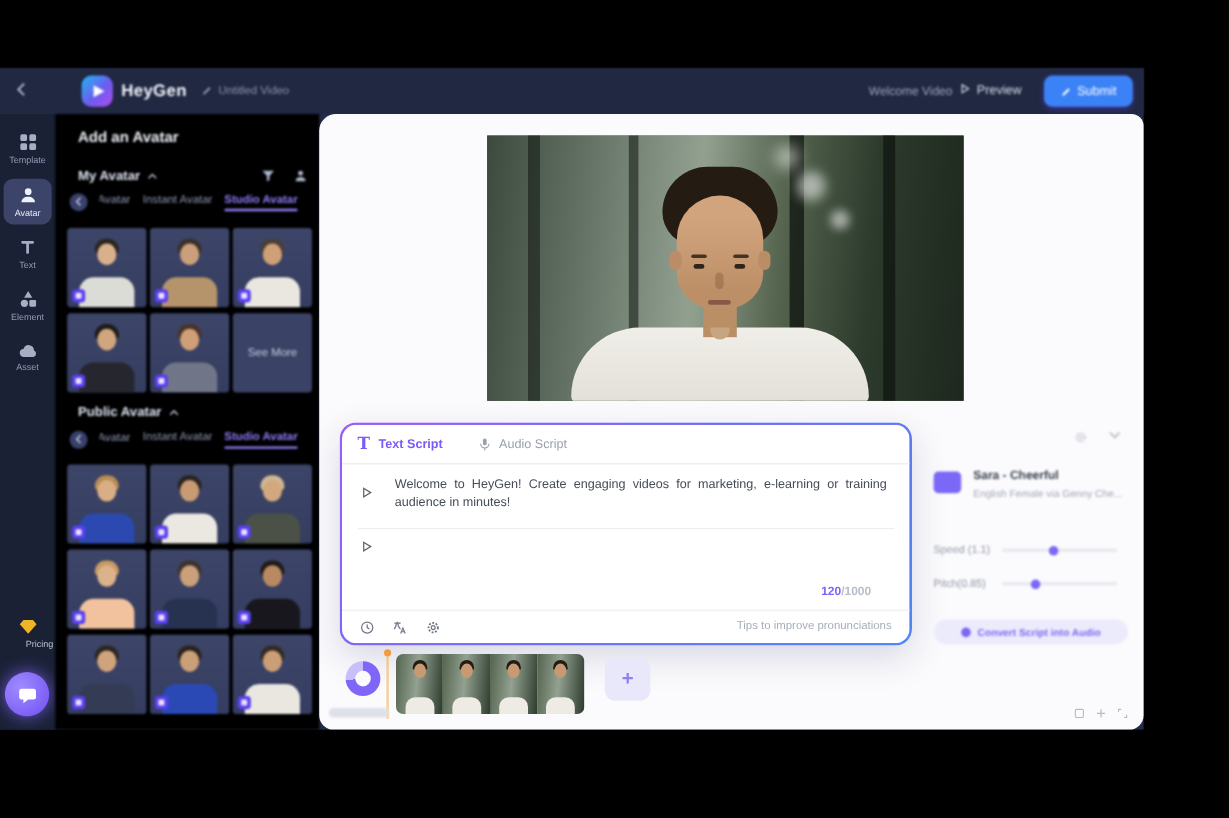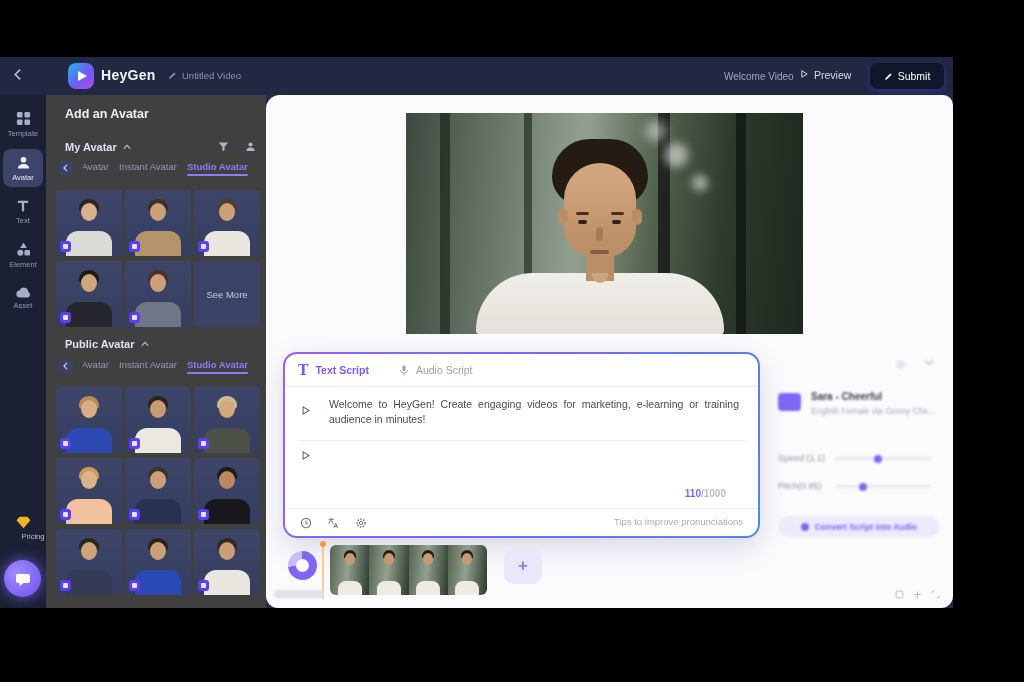--- a/index.html
+++ b/index.html
@@ -14,39 +14,39 @@
   
   #hdr{position:absolute;left:0;top:0;width:953px;height:38px;background:#202842;filter:blur(.7px);}
   .hdr-back{position:absolute;left:12px;top:11px;color:#c3c8d8;}
   .logo{position:absolute;left:68px;top:6px;width:26px;height:26px;border-radius:8px;
         background:linear-gradient(135deg,#2fa6f2 10%,#6d5cf0 55%,#a84df0 95%);display:flex;align-items:center;justify-content:center;}
   .logo:after{content:"";border-left:9px solid #fff;border-top:5.5px solid transparent;border-bottom:5.5px solid transparent;margin-left:2px;}
   .brand{position:absolute;left:101px;top:10px;font-size:14px;font-weight:700;color:#f2f4fb;letter-spacing:.3px;}
   .doc-title{position:absolute;left:168px;top:13px;display:flex;gap:5px;align-items:center;color:#8e95ab;font-size:9.5px;}
   .hdr-meta{position:absolute;left:724px;top:14px;font-size:10px;color:#9fa6bd;}
   .hdr-preview{position:absolute;left:799px;top:12px;display:flex;gap:5px;align-items:flex-start;color:#d8dce8;font-size:10.5px;}
-  .btn-submit{position:absolute;left:870px;top:6px;width:74px;height:26px;border-radius:7px;background:#0f172a;
+  .btn-submit{position:absolute;left:870px;top:6px;width:74px;height:26px;border-radius:7px;background:#3b82f6;
               color:#fff;font-size:10.5px;display:flex;align-items:center;justify-content:center;gap:5px;box-shadow:0 2px 6px rgba(90,60,240,.45);}
 
   
   #rail{position:absolute;left:0;top:38px;width:46px;height:513px;background:#1a2135;filter:blur(.6px);}
   .rail-item{position:relative;width:40px;margin:0 auto 6px;padding:6px 0 5px;display:flex;flex-direction:column;
              align-items:center;gap:3px;color:#a6aec6;border-radius:8px;}
   .rail-item .lab{font-size:7.5px;color:#929bb6;}
   .rail-item.active{background:#3c4469;color:#eef0fa;}
   .rail-item.active .lab{color:#e7eaf6;}
   #rail-items{position:absolute;top:10px;left:0;right:0;}
   .rail-pricing{position:absolute;left:0;right:0;top:420px;display:flex;flex-direction:column;align-items:center;gap:3px;}
   .rail-pricing .lab{font-size:7.5px;color:#b9c0d4;padding-left:20px;}
   .chat-bubble{position:absolute;left:4px;top:465px;width:37px;height:37px;border-radius:50%;
                background:radial-gradient(circle at 35% 35%,#a08cff,#6f4ef2);display:flex;align-items:center;justify-content:center;
                box-shadow:0 0 14px rgba(130,100,255,.8);color:#fff;}
 
   
-  #panel{position:absolute;left:46px;top:38px;width:220px;height:513px;background:#404040;overflow:hidden;filter:blur(.7px);}
+  #panel{position:absolute;left:46px;top:38px;width:220px;height:513px;background:#000000;overflow:hidden;filter:blur(.7px);}
   .panel-title{position:absolute;left:19px;top:12px;font-size:12.5px;font-weight:600;color:#eceff8;}
   .sec-row{position:absolute;left:19px;display:flex;align-items:center;gap:6px;font-size:11px;font-weight:600;color:#dde2f1;}
   .sec-icons{position:absolute;display:flex;gap:16px;color:#aeb5cc;}
   .tabs-row{position:absolute;left:12px;display:flex;align-items:center;gap:10px;height:18px;}
   .tab-scroll{width:15px;height:15px;border-radius:50%;background:#39416a;display:flex;align-items:center;justify-content:center;color:#cbd1e6;flex:none;}
   .ptab{font-size:9.5px;color:#9098b4;white-space:nowrap;position:relative;padding-bottom:4px;}
   .ptab.clip{width:26px;overflow:hidden;direction:rtl;}
   .ptab.active{color:#8f7bf8;font-weight:600;}
   .ptab.active:after{content:"";position:absolute;left:0;right:0;bottom:0;height:2px;background:#8f7bf8;border-radius:2px;}
   .grid{position:absolute;left:10px;width:200px;display:grid;grid-template-columns:repeat(3,66px);gap:5px 3px;}
@@ -442,21 +442,21 @@
         </div>
 
         <div class="sc-div" style="top:86px"></div>
 
         <span class="sc-play ico" style="top:96px">
           <svg width="11" height="11" viewBox="0 0 16 16" fill="none" stroke="currentColor" stroke-width="1.5">
               <path d="M4.5 2.8v10.4L13 8z"></path>
             </svg>
         </span>
 
-        <div class="sc-count"><b>110</b><span>/1000</span></div>
+        <div class="sc-count"><b>120</b><span>/1000</span></div>
 
         <div class="sc-foot">
           <span class="fic ico">
             <svg width="12" height="12" viewBox="0 0 16 16" fill="none" stroke="currentColor" stroke-width="1.4">
                 <circle cx="8" cy="8" r="6.2"></circle>
                 <path d="M8 4.5V8l2.4 1.6"></path>
               </svg>
           </span>
           <span class="fic ico">
             <svg width="13" height="12" viewBox="0 0 16 16" fill="none" stroke="currentColor" stroke-width="1.3">

